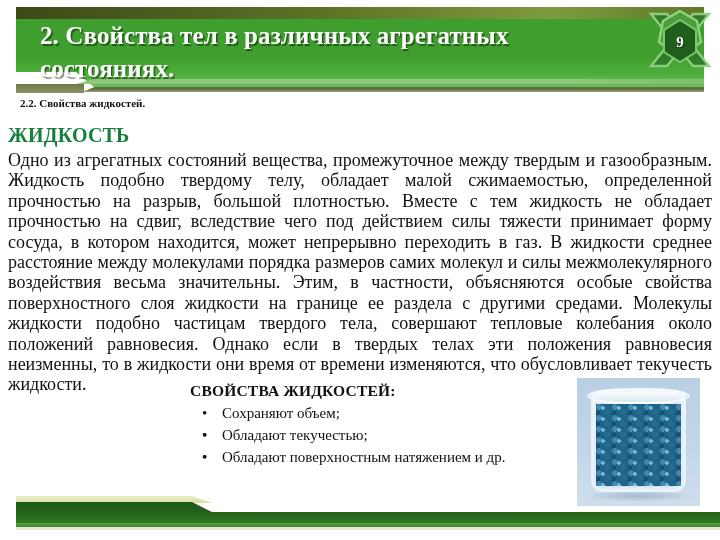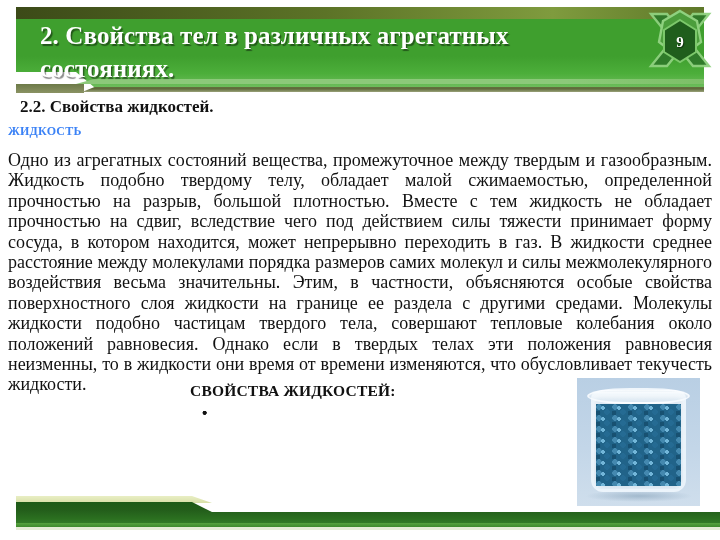--- a/index.html
+++ b/index.html
@@ -110,32 +110,32 @@
     font-size: 15px;
     font-weight: bold;
     text-shadow: 1px 1px 1px rgba(0,0,0,0.5);
   }
 
   
   .subtitle {
     position: absolute;
     left: 20px;
     top: 97px;
-    font-size: 17px;
+    font-size: 11px;
     font-weight: bold;
     color: #111111;
     text-align: center;
   }
   .term-head {
     position: absolute;
     left: 8px;
     top: 124px;
-    font-size: 12px;
-    font-weight: bold;
-    color: #3b82f6;
+    font-size: 20px;
+    font-weight: bold;
+    color: #15803d;
     letter-spacing: 0.2px;
   }
   .body-para {
     position: absolute;
     left: 8px;
     top: 150px;
     width: 704px;
     font-size: 18px;
     line-height: 20.4px;
     color: #111111;
@@ -321,32 +321,35 @@
 
   <div class="term-head">ЖИДКОСТЬ</div>
 
   <div class="body-para">Одно из агрегатных состояний вещества, промежуточное между твердым и газообразным. Жидкость подобно твердому телу, обладает малой сжимаемостью, определенной прочностью на разрыв, большой плотностью. Вместе с тем жидкость не обладает прочностью на сдвиг, вследствие чего под действием силы тяжести принимает форму сосуда, в котором находится, может непрерывно переходить  в газ. В жидкости среднее расстояние между молекулами порядка размеров самих молекул и силы межмолекулярного воздействия весьма значительны. Этим, в частности, объясняются особые свойства поверхностного слоя жидкости на границе ее раздела с другими средами. Молекулы жидкости подобно частицам твердого тела, совершают тепловые колебания около положений равновесия. Однако если в твердых телах эти положения равновесия неизменны, то в жидкости они время от времени изменяются, что обусловливает текучесть жидкости.</div>
 
   <div class="props">
     <div class="props-head">СВОЙСТВА ЖИДКОСТЕЙ:</div>
     <ul class="props-list">
       <li>
         <span class="bullet">•</span>
-      </li>
-      <li>
-        <span class="bullet">•</span>
-      </li>
-      <li>
-        <span class="bullet">•</span>
-      </li>
-      <li>
-        <span class="bullet">•</span>
-      </li>
-      <li>
-        <span class="bullet">•</span>
+        <span>Сохраняют объем;</span>
+      </li>
+      <li>
+        <span class="bullet">•</span>
+      </li>
+      <li>
+        <span class="bullet">•</span>
+        <span>Обладают текучестью;</span>
+      </li>
+      <li>
+        <span class="bullet">•</span>
+      </li>
+      <li>
+        <span class="bullet">•</span>
+        <span>Обладают поверхностным натяжением и др.</span>
       </li>
     </ul>
   </div>
 
   <div class="picture">
     <div class="pic-shadow"></div>
     <div class="pic-jar">
       <div class="pic-liquid"></div>
     </div>
     <div class="pic-lip"></div>

